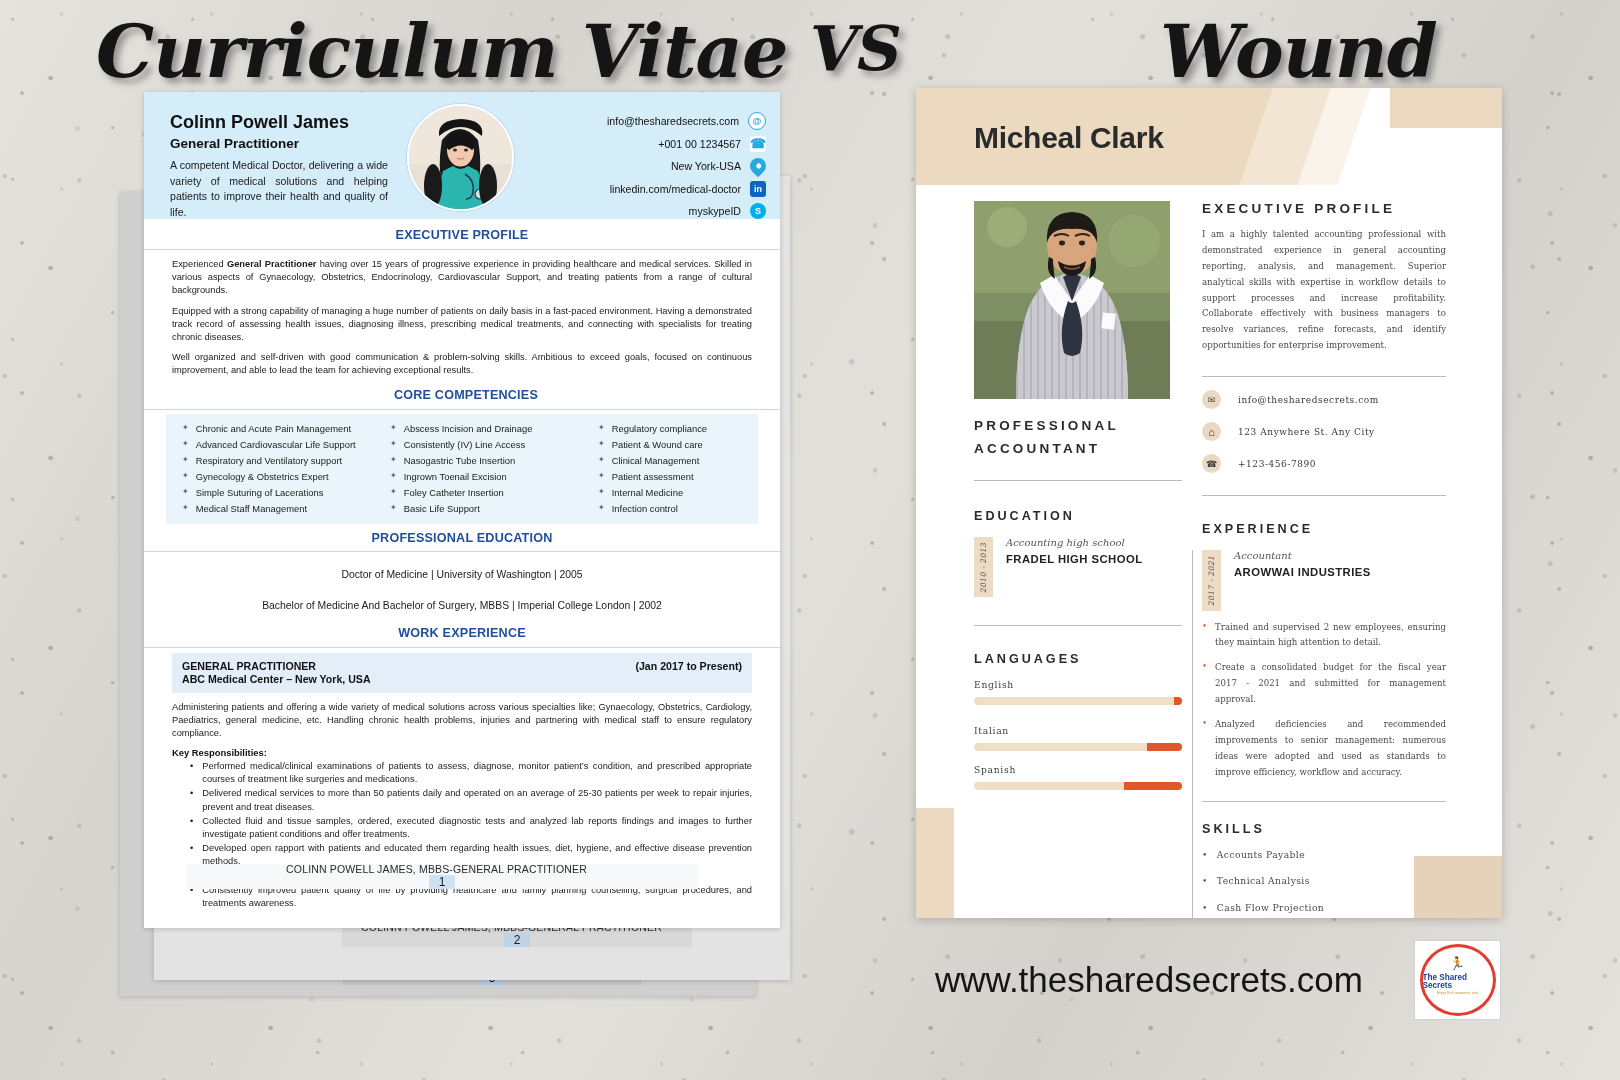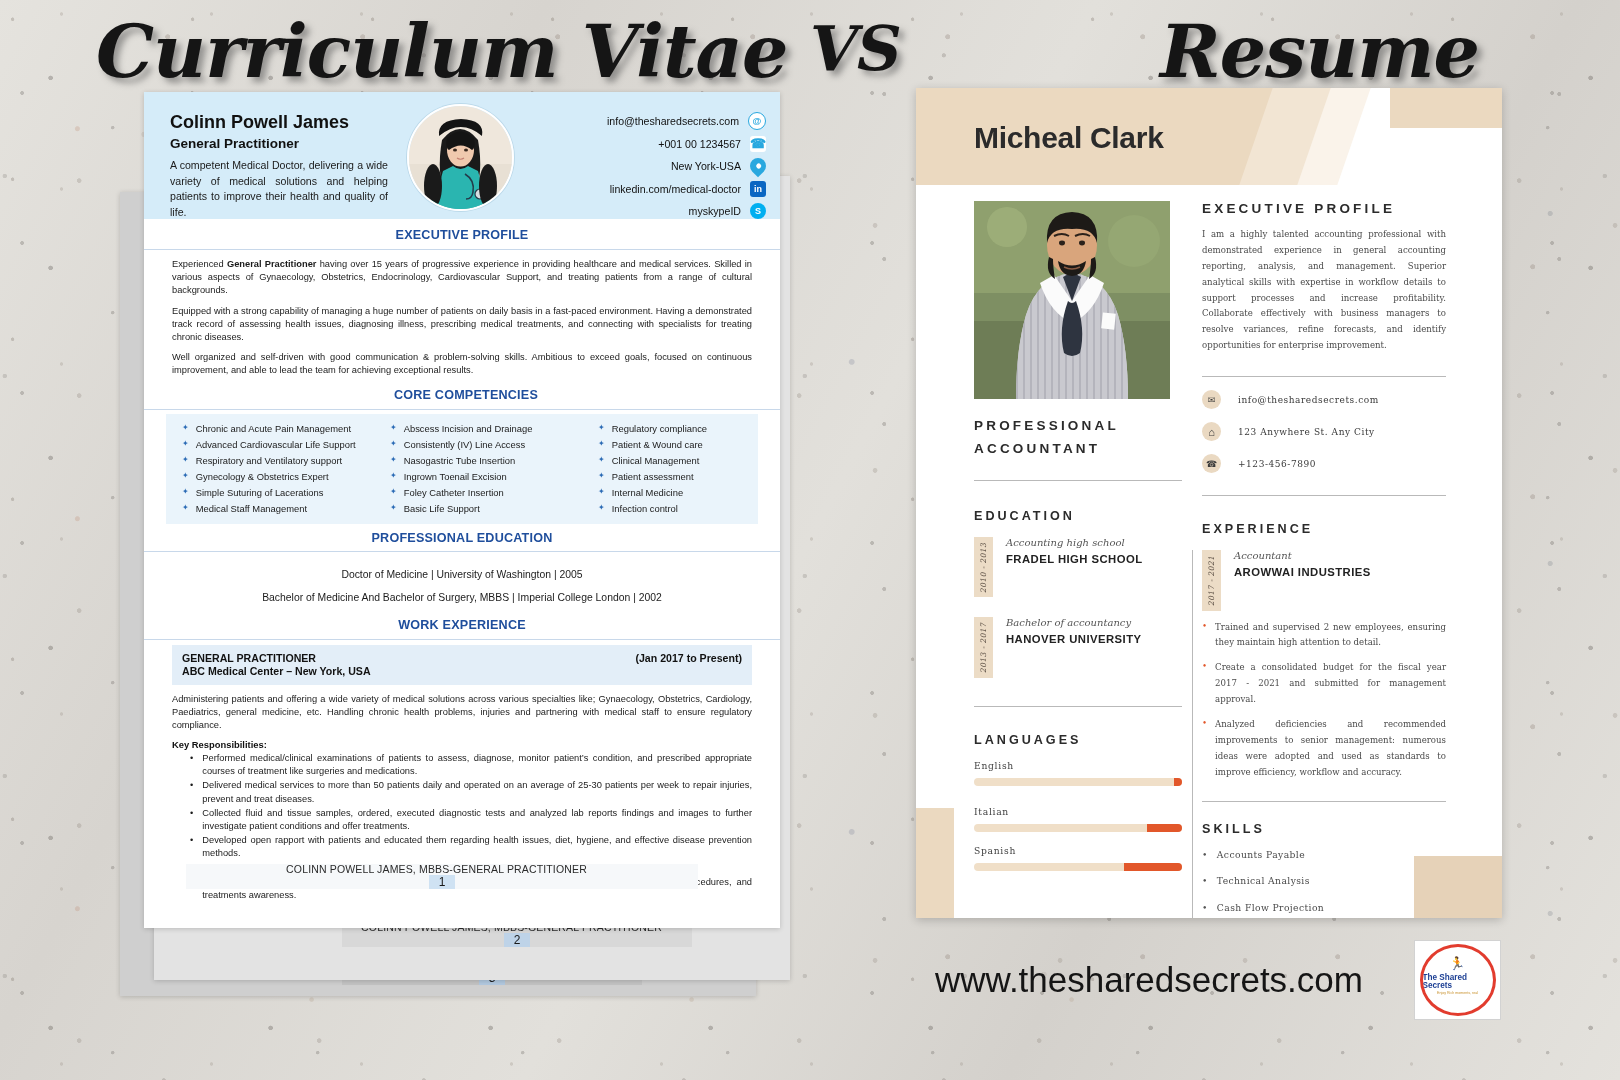--- a/index.html
+++ b/index.html
@@ -167,21 +167,21 @@
   .logo-t2{font-size:3.6px;color:#c8902a;line-height:1;margin-top:2px;}
   .logo-fig{position:absolute;top:9px;font-size:13px;color:#e8a12c;}
 </style>
 </head>
 <body>
 
 <div class="bg"></div>
 
 <div class="title" id="t-cv">Curriculum Vitae</div>
 <div class="title" id="t-vs">VS</div>
-<div class="title" id="t-resume">Resume</div>
+<div class="title" id="t-resume">Wound</div>
 
 <div class="cv-wrap">
 
   <div class="cv-page cv-p3">
     <div class="pg-foot f3">
       <div class="ftxt">COLINN POWELL JAMES, MBBS-GENERAL PRACTITIONER</div>
       <div class="fnum">3</div>
     </div>
   </div>
 
@@ -342,21 +342,21 @@
             </div>
           </div>
         </div>
       </div>
 
       <div class="sec-h" style="padding:7px 0 6px 0;">PROFESSIONAL EDUCATION</div>
       <div class="sec-rule"></div>
 
       <div style="padding:17px 0 9px 0;">
         <div class="edu-line">Doctor of Medicine | University of Washington | 2005</div>
-        <div class="edu-line" style="margin-top:12px;">Bachelor of Medicine And Bachelor of Surgery, MBBS | Imperial College London | 2002</div>
+        <div class="edu-line" style="margin-top:20px;">Bachelor of Medicine And Bachelor of Surgery, MBBS | Imperial College London | 2002</div>
       </div>
 
       <div class="sec-h" style="padding:6px 0 7px 0;">WORK EXPERIENCE</div>
       <div class="sec-rule"></div>
 
       <div style="padding:0 28px;margin-top:5px;">
         <div class="we-box">
           <div class="we-top">
             <span>GENERAL PRACTITIONER</span>
             <span>(Jan 2017 to Present)</span>
@@ -449,29 +449,20 @@
 
     <div class="ee-item">
       <div class="ee-date">
           <span>2010 - 2013</span>
         </div>
       <div class="ee-tx">
         <div class="ee-sub">Accounting high school</div>
         <div class="ee-org">FRADEL HIGH SCHOOL</div>
       </div>
     </div>
-    <div class="ee-item" style="margin-top:20px;">
-      <div class="ee-date">
-          <span>2013 - 2017</span>
-        </div>
-      <div class="ee-tx">
-        <div class="ee-sub">Bachelor of accountancy</div>
-        <div class="ee-org">HANOVER UNIVERSITY</div>
-      </div>
-    </div>
 
     <div class="hr-t" style="margin-top:28px;"></div>
 
     <div class="res-hd sm" style="margin-top:26px;">LANGUAGES</div>
 
     <div class="lang-row">
       <div class="lang-lbl">English</div>
       <div class="bar">
           <div class="bar-fill" id="lf0" style="width: 4%;"></div>
         </div>

